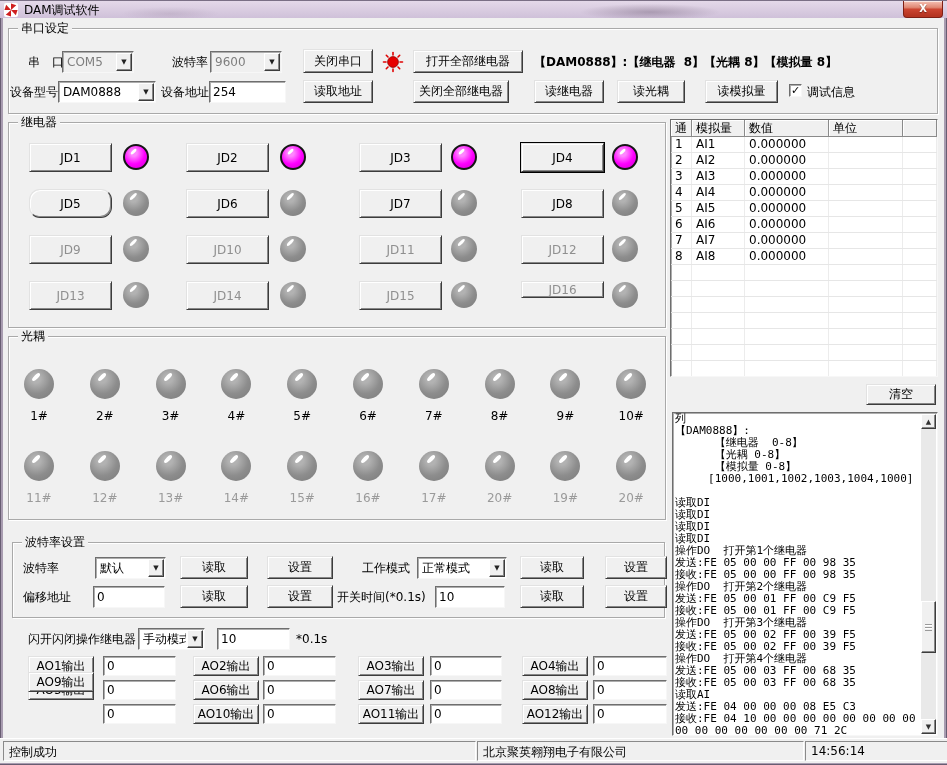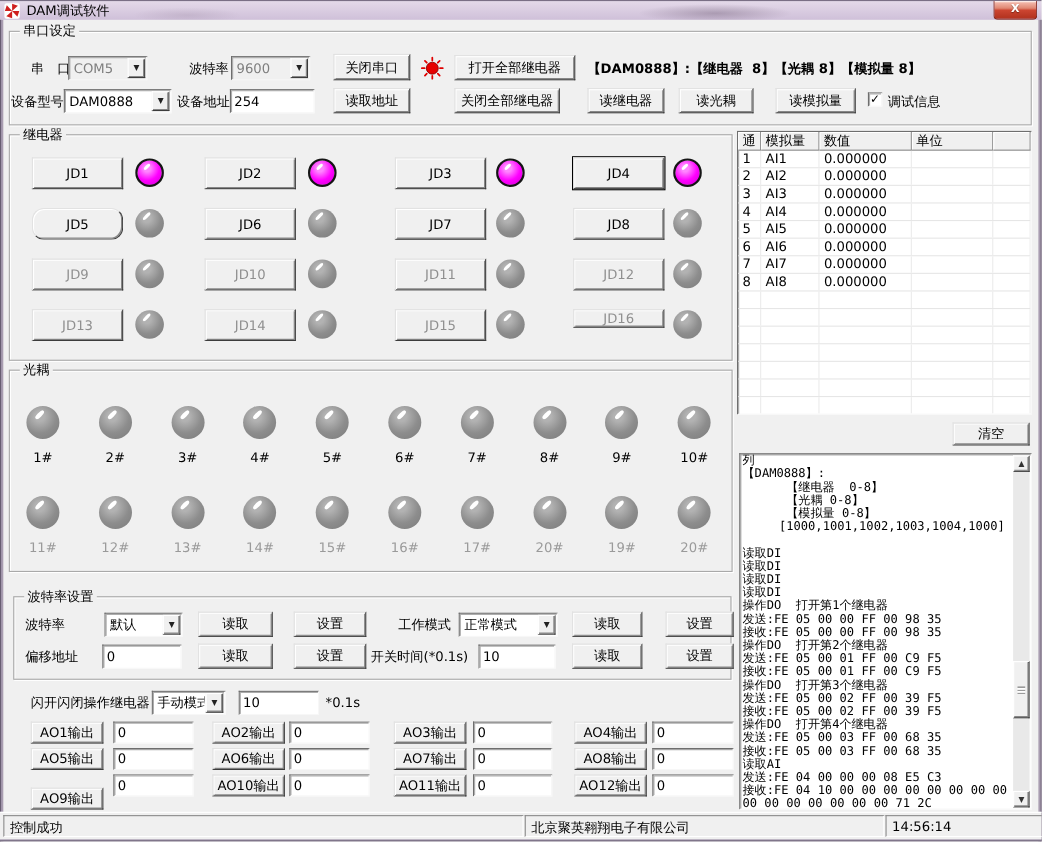--- a/index.html
+++ b/index.html
@@ -422,21 +422,21 @@
     <div class="btn" style="left: 522px; top: 656px; width: 66px; height: 20px;">AO4输出</div>
     <input class="input sunken ao-input" value="0" style="left: 593px; top: 656px; width: 74px;">
     <div class="btn" style="left: 28px; top: 680px; width: 66px; height: 20px;">AO5输出</div>
     <input class="input sunken ao-input" value="0" style="left: 103px; top: 680px; width: 73px;">
     <div class="btn" style="left: 193px; top: 680px; width: 66px; height: 20px;">AO6输出</div>
     <input class="input sunken ao-input" value="0" style="left: 263px; top: 680px; width: 73px;">
     <div class="btn" style="left: 358px; top: 680px; width: 66px; height: 20px;">AO7输出</div>
     <input class="input sunken ao-input" value="0" style="left: 430px; top: 680px; width: 72px;">
     <div class="btn" style="left: 522px; top: 680px; width: 66px; height: 20px;">AO8输出</div>
     <input class="input sunken ao-input" value="0" style="left: 593px; top: 680px; width: 74px;">
-    <div class="btn" style="left: 28px; top: 716px; width: 66px; height: 20px;">AO9输出</div>
+    <div class="btn" style="left: 28px; top: 672px; width: 66px; height: 20px;">AO9输出</div>
     <input class="input sunken ao-input" value="0" style="left: 103px; top: 704px; width: 73px;">
     <div class="btn" style="left: 193px; top: 704px; width: 66px; height: 20px;">AO10输出</div>
     <input class="input sunken ao-input" value="0" style="left: 263px; top: 704px; width: 73px;">
     <div class="btn" style="left: 358px; top: 704px; width: 66px; height: 20px;">AO11输出</div>
     <input class="input sunken ao-input" value="0" style="left: 430px; top: 704px; width: 72px;">
     <div class="btn" style="left: 522px; top: 704px; width: 66px; height: 20px;">AO12输出</div>
     <input class="input sunken ao-input" value="0" style="left: 593px; top: 704px; width: 74px;">
   </div>
 
 <div id="statusbar">

